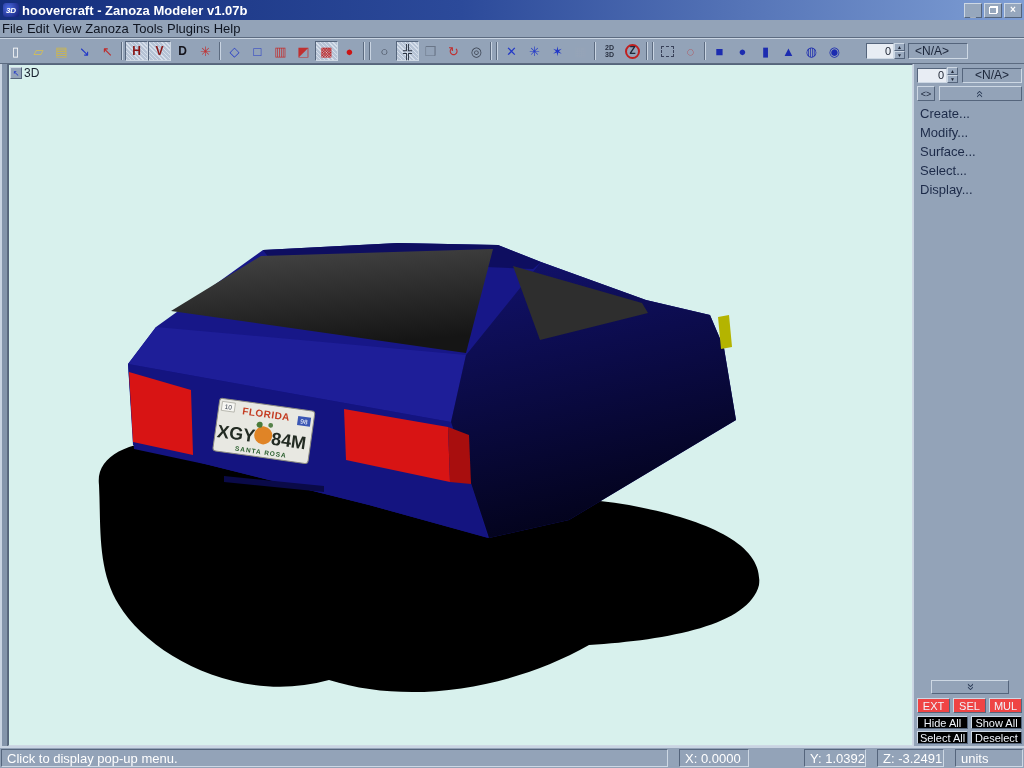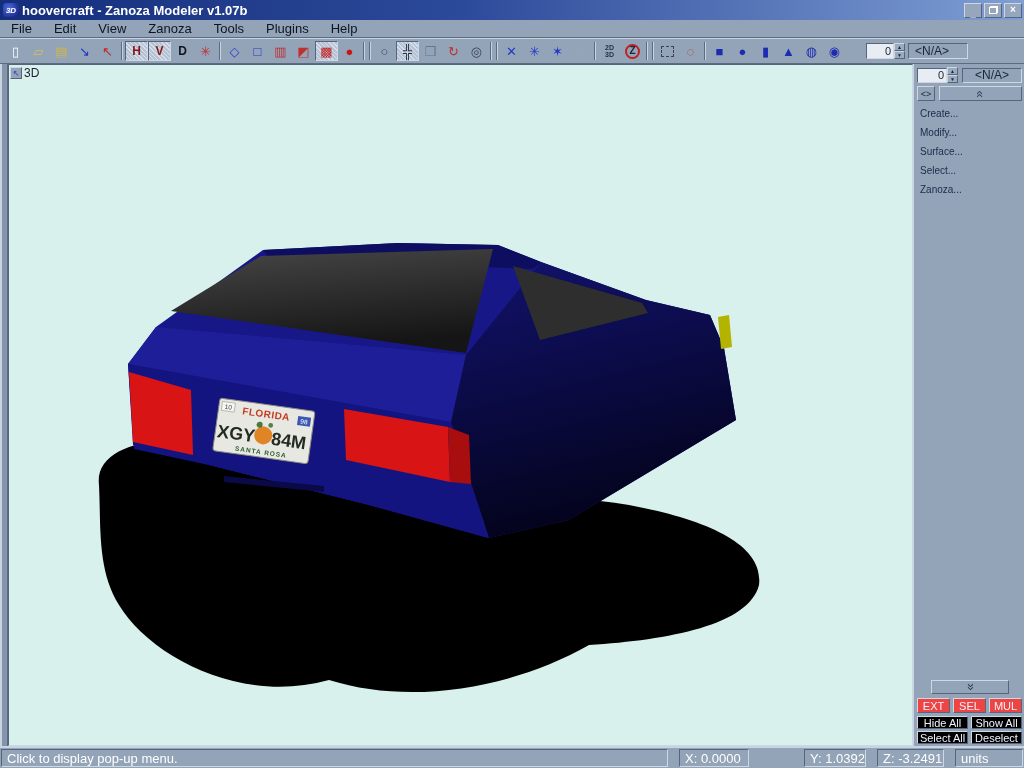--- a/index.html
+++ b/index.html
@@ -22,21 +22,21 @@
     color:#ffffff; font-size:10px; font-weight:bold; display:flex;
     align-items:center; justify-content:center; line-height:1; }
   .winbtn.min span { position:relative; top:3px; }
   .rsq { position:relative; width:9px; height:8px; }
   .rsq::before { content:""; position:absolute; right:0; top:0; width:6px; height:5px; border:1px solid #fff; }
   .rsq::after  { content:""; position:absolute; left:0; bottom:0; width:6px; height:5px; border:1px solid #fff; background:#96a7bd; }
 
   
   .menubar { position:absolute; left:0; top:20px; width:1024px; height:18px;
     background:#93a3b8; border-bottom:1px solid #5c6b80; display:flex; align-items:center; }
-  .menu-item { color:#0e1420; font-size:13px; padding:0 11px; cursor:default; }
+  .menu-item { color:#0e1420; font-size:13px; padding:0 2px; cursor:default; }
 
   
   .toolbar { position:absolute; left:0; top:38px; width:1024px; height:26px;
     background:#93a3b8; border-top:1px solid #c9d4e2; border-bottom:1px solid #5c6b80;
     display:flex; align-items:center; padding-left:4px; }
   .tbtn { width:23px; height:20px; display:flex; align-items:center; justify-content:center;
     font-size:13px; line-height:1; color:#202838; flex:none; }
   .tbtn.lt { font-weight:bold; font-size:12px; }
   .tbtn.pressed { background:#c2cddc;
     background-image:repeating-linear-gradient(45deg,#d6dfeb 0 1px,#b6c3d5 1px 3px);
@@ -78,21 +78,21 @@
     font-size:11px; text-align:right; padding-right:2px; }
   .sb-na { flex:1; height:15px; margin-left:4px; color:#1a2438; font-size:12px;
     display:flex; align-items:center; justify-content:center; }
   .sb-expand { width:18px; height:15px; color:#1a2438; font-size:9px; display:flex;
     align-items:center; justify-content:center; background:#93a3b8; }
   .sb-chevbtn { flex:1; height:15px; margin-left:4px; display:flex; align-items:center;
     justify-content:center; background:#93a3b8; }
   .chev { display:inline-block; font-size:13px; color:#2a3a55; letter-spacing:-1px; }
   .chev.up { transform:rotate(90deg); }
   .chev.down { transform:rotate(-90deg); }
-  .sb-menu-item { color:#1c2a48; font-size:10px; padding:2px 0 2px 3px; line-height:15px; }
+  .sb-menu-item { color:#1c2a48; font-size:13px; padding:2px 0 2px 3px; line-height:15px; }
   .sb-spacer { flex:1; }
   .sb-chevdown-wrap { display:flex; justify-content:center; margin-bottom:4px; }
   .sb-chevdown { width:78px; height:14px; display:flex; align-items:center;
     justify-content:center; background:#93a3b8; }
   .sb-modes { display:flex; gap:3px; margin-bottom:3px; }
   .sb-modes .mbtn { flex:1; height:15px; color:#f0f4fa; font-size:11px; display:flex;
     align-items:center; justify-content:center; background:#ef4444; }
   .sb-list { height:174px; background:#ffffff; border:1px solid;
     border-color:#55657c #cdd8e4 #cdd8e4 #55657c; overflow:hidden; margin-bottom:2px; }
   .sb-list-row { height:15px; font-size:12px; padding:0 0 0 3px; line-height:15px; }
@@ -264,21 +264,21 @@
   <div class="sb-row">
     <span class="sb-expand raised">&lt;&gt;</span>
     <span class="sb-chevbtn raised">
         <span class="chev up">«</span>
       </span>
   </div>
   <div class="sb-menu-item">Create...</div>
   <div class="sb-menu-item">Modify...</div>
   <div class="sb-menu-item">Surface...</div>
   <div class="sb-menu-item">Select...</div>
-  <div class="sb-menu-item">Zanoza...</div>
+  <div class="sb-menu-item">Display...</div>
   <div class="sb-spacer"></div>
   <div class="sb-chevdown-wrap">
     <span class="sb-chevdown raised">
         <span class="chev down">«</span>
       </span>
   </div>
   <div class="sb-modes">
     <span class="mbtn raised">EXT</span>
     <span class="mbtn raised">SEL</span>
     <span class="mbtn raised">MUL</span>

